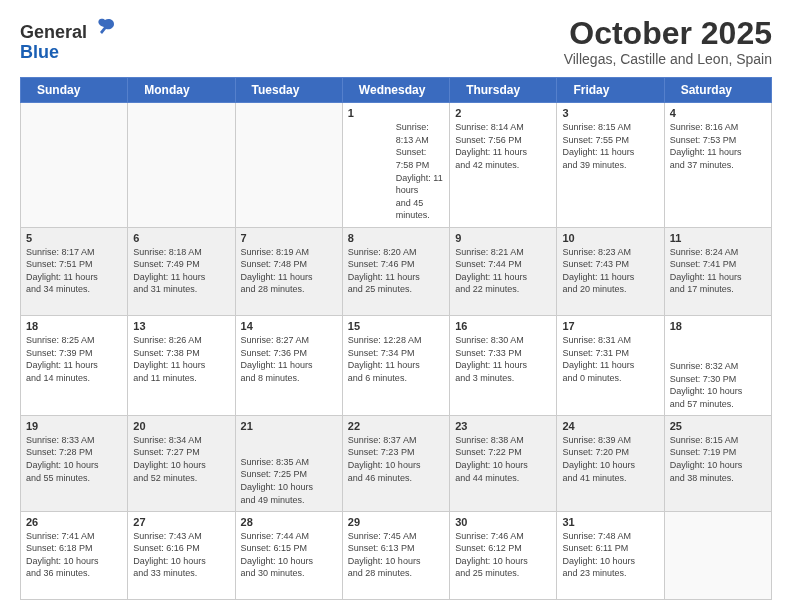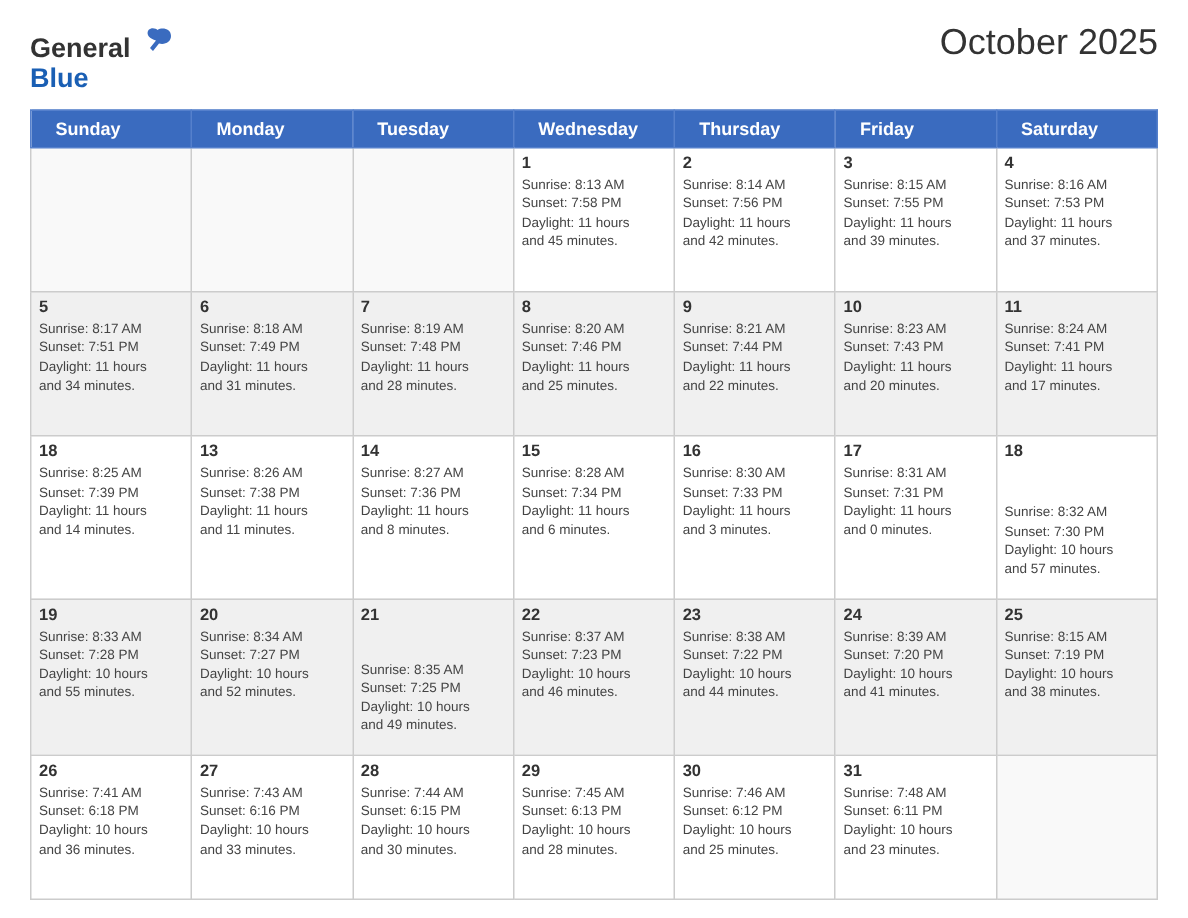--- a/index.html
+++ b/index.html
@@ -35,22 +35,22 @@
     .logo-blue { color: #1a5fb4; }
     .logo-icon {
       width: 22px;
       height: 22px;
       margin-left: 2px;
     }
     .title-block {
       text-align: right;
     }
     .month-title {
-      font-size: 24px;
-      font-weight: normal;
+      font-size: 32px;
+      font-weight: bold;
       color: #333;
       line-height: 1.1;
       margin-left: 20px;
     }
     .subtitle {
       font-size: 14px;
       color: #555;
     }
     .calendar {
       flex: 1;
@@ -108,20 +108,21 @@
             <path d="M11 4 C14 2, 20 3, 20 8 C20 12, 16 14, 12 13 L8 18 L6 16 L10 11 C6 10, 3 7, 5 4 C7 2, 10 3, 11 4Z" fill="#3a6bbf"></path>
           </svg>
         </div>
         <div class="logo-text">
           <span class="logo-blue">Blue</span>
         </div>
       </div>
     </div>
     <div class="title-block">
       <div class="month-title">October 2025</div>
+      <div class="subtitle">Villegas, Castille and Leon, Spain</div>
     </div>
   </div>
 
   <table class="calendar">
     <thead>
       <tr>
         <th>Sunday</th>
         <th>Monday</th>
         <th>Tuesday</th>
         <th>Wednesday</th>
@@ -130,21 +131,21 @@
         <th>Saturday</th>
       </tr>
     </thead>
     <tbody id="calendar-body">
     <tr>
           <td class="empty"></td>
           <td class="empty"></td>
           <td class="empty"></td>
           <td>
             <div class="day-number">1</div>
-            <div class="day-info" style="white-space: pre-line;">Sunrise: 8:13 AM
+            <div class="day-info" style="white-space: pre-line; margin-left: 48px;">Sunrise: 8:13 AM
 Sunset: 7:58 PM
 Daylight: 11 hours
 and 45 minutes.</div>
           </td>
           <td>
             <div class="day-number">2</div>
             <div class="day-info" style="white-space: pre-line;">Sunrise: 8:14 AM
 Sunset: 7:56 PM
 Daylight: 11 hours
 and 42 minutes.</div>
@@ -232,21 +233,21 @@
           </td>
           <td>
             <div class="day-number">14</div>
             <div class="day-info" style="white-space: pre-line;">Sunrise: 8:27 AM
 Sunset: 7:36 PM
 Daylight: 11 hours
 and 8 minutes.</div>
           </td>
           <td>
             <div class="day-number">15</div>
-            <div class="day-info" style="white-space: pre-line;">Sunrise: 8:28 AM
+            <div class="day-info" style="white-space: pre-line;">Sunrise: 12:28 AM
 Sunset: 7:34 PM
 Daylight: 11 hours
 and 6 minutes.</div>
           </td>
           <td>
             <div class="day-number">16</div>
             <div class="day-info" style="white-space: pre-line;">Sunrise: 8:30 AM
 Sunset: 7:33 PM
 Daylight: 11 hours
 and 3 minutes.</div>

